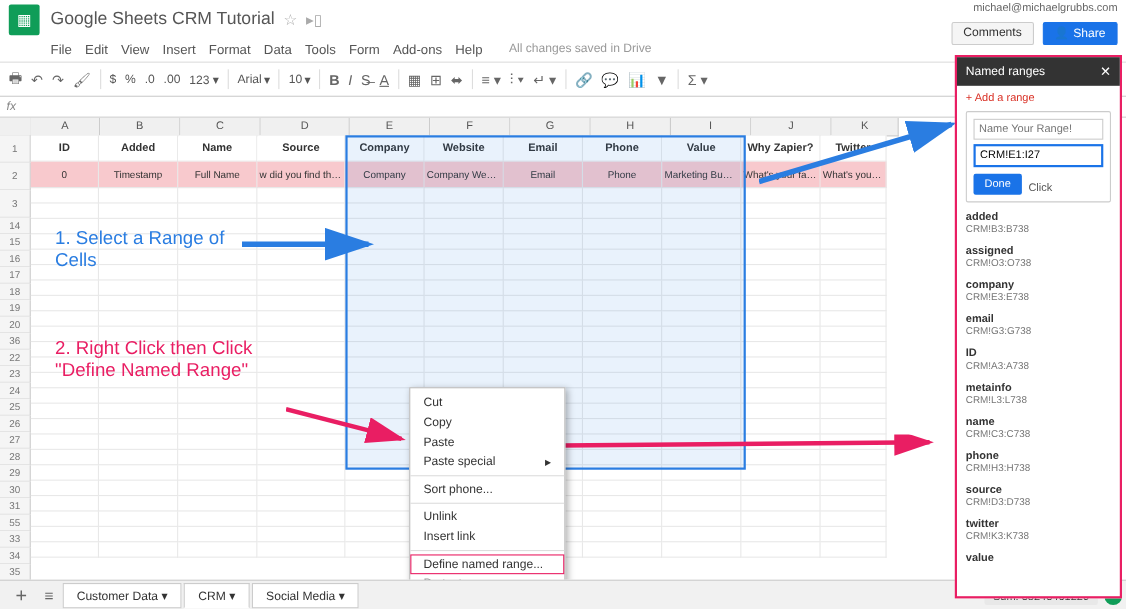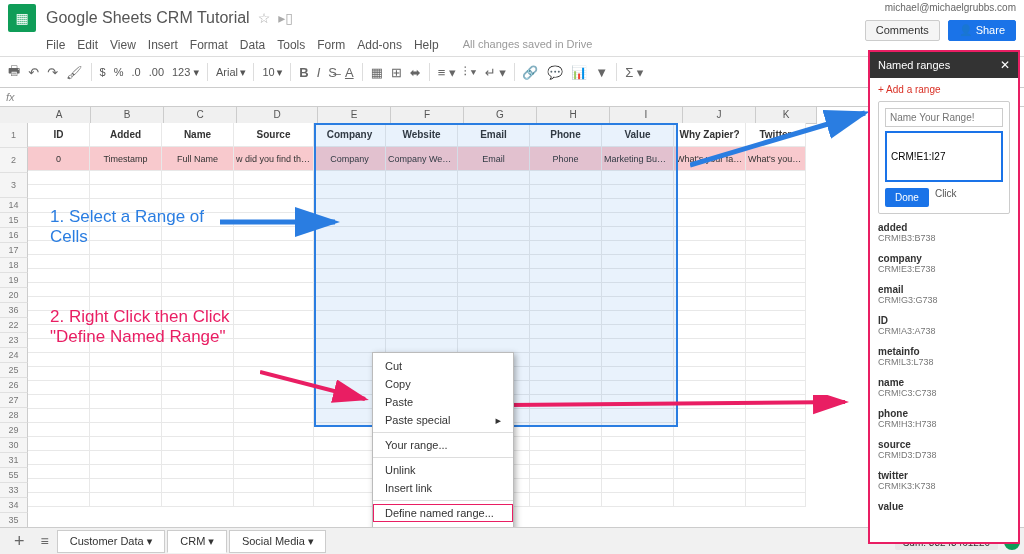--- a/index.html
+++ b/index.html
@@ -48,22 +48,22 @@
 .context-menu .sep { height:1px; background:#ddd; margin:3px 0; }
 .context-menu .mi.highlight { outline:1px solid #e91e63; outline-offset:-1px; }
 
 .side-panel { position:absolute; top:50px; right:4px; width:152px; height:494px; border:2px solid #e91e63; background:#fff; box-sizing:border-box; display:flex; flex-direction:column; z-index:5; }
 .sp-head { background:#333; color:#fff; font-size:11px; padding:6px 8px; display:flex; justify-content:space-between; align-items:center; }
 .sp-head .x { cursor:pointer; font-size:12px; }
 .sp-body { flex:1; overflow:auto; padding:6px 8px; }
 .sp-add { color:#d93025; font-size:10px; margin-bottom:6px; cursor:pointer; }
 .sp-card { border:1px solid #ccc; border-radius:2px; padding:6px; margin-bottom:8px; }
 .sp-name { width:100%; border:1px solid #ccc; font-size:10px; padding:3px 4px; box-sizing:border-box; margin-bottom:4px; }
-.sp-range { width:100%; border:2px solid #1a73e8; font-size:10px; padding:18px 4px; box-sizing:border-box; margin-bottom:6px; }
-.sp-actions { display:flex; gap:6px; align-items:flex-start; }
+.sp-range { width:100%; border:2px solid #1a73e8; font-size:10px; padding:3px 4px; box-sizing:border-box; margin-bottom:6px; }
+.sp-actions { display:flex; gap:6px; align-items:flex-end; }
 .sp-done { background:#1a73e8; color:#fff; border:none; border-radius:2px; padding:4px 10px; font-size:10px; cursor:pointer; }
 .sp-cancel { color:#555; font-size:10px; cursor:pointer; }
 .nr-item { margin:6px 0 10px 0; }
 .nr-item .n { font-weight:bold; font-size:10px; color:#333; }
 .nr-item .r { font-size:9px; color:#777; }
 
 .bottom-bar { position:absolute; bottom:0; left:0; right:0; height:26px; border-top:1px solid #ccc; background:#f1f1f1; display:flex; align-items:center; padding:0 6px; }
 .bottom-bar .add-tab { font-size:18px; color:#666; padding:0 8px; cursor:pointer; }
 .bottom-bar .all-tab { font-size:14px; color:#666; padding:0 8px; cursor:pointer; }
 .tab { background:#fff; border:1px solid #ccc; padding:4px 12px; font-size:11px; margin-right:2px; cursor:pointer; }
@@ -555,21 +555,21 @@
       </defs>
       <line x1="0" y1="10" x2="335" y2="7" stroke="#e91e63" stroke-width="4" marker-end="url(#ap2)"></line>
     </svg>
 
   <div class="context-menu" id="ctx">
       <div class="mi">Cut</div>
       <div class="mi">Copy</div>
       <div class="mi">Paste</div>
       <div class="mi">Paste special<span style="float:right">▸</span></div>
       <div class="sep"></div>
-      <div class="mi">Your range...</div>
+      <div class="mi">Sort phone...</div>
       <div class="sep"></div>
       <div class="mi">Unlink</div>
       <div class="mi">Insert link</div>
       <div class="sep"></div>
       <div class="mi highlight">Define named range...</div>
       <div class="mi">Protect range...</div>
     </div>
 </div>
 
 <svg class="arrow" style="top:105px; left:690px; z-index:4;" width="190" height="70">
@@ -595,20 +595,24 @@
         <button class="sp-done">Done</button>
         <span class="sp-cancel">Click</span>
       </div>
     </div>
     <div id="ranges">
         <div class="nr-item">
           <div class="n">added</div>
           <div class="r">CRM!B3:B738</div>
         </div>
         <div class="nr-item">
+          <div class="n">assigned</div>
+          <div class="r">CRM!O3:O738</div>
+        </div>
+        <div class="nr-item">
           <div class="n">company</div>
           <div class="r">CRM!E3:E738</div>
         </div>
         <div class="nr-item">
           <div class="n">email</div>
           <div class="r">CRM!G3:G738</div>
         </div>
         <div class="nr-item">
           <div class="n">ID</div>
           <div class="r">CRM!A3:A738</div>

